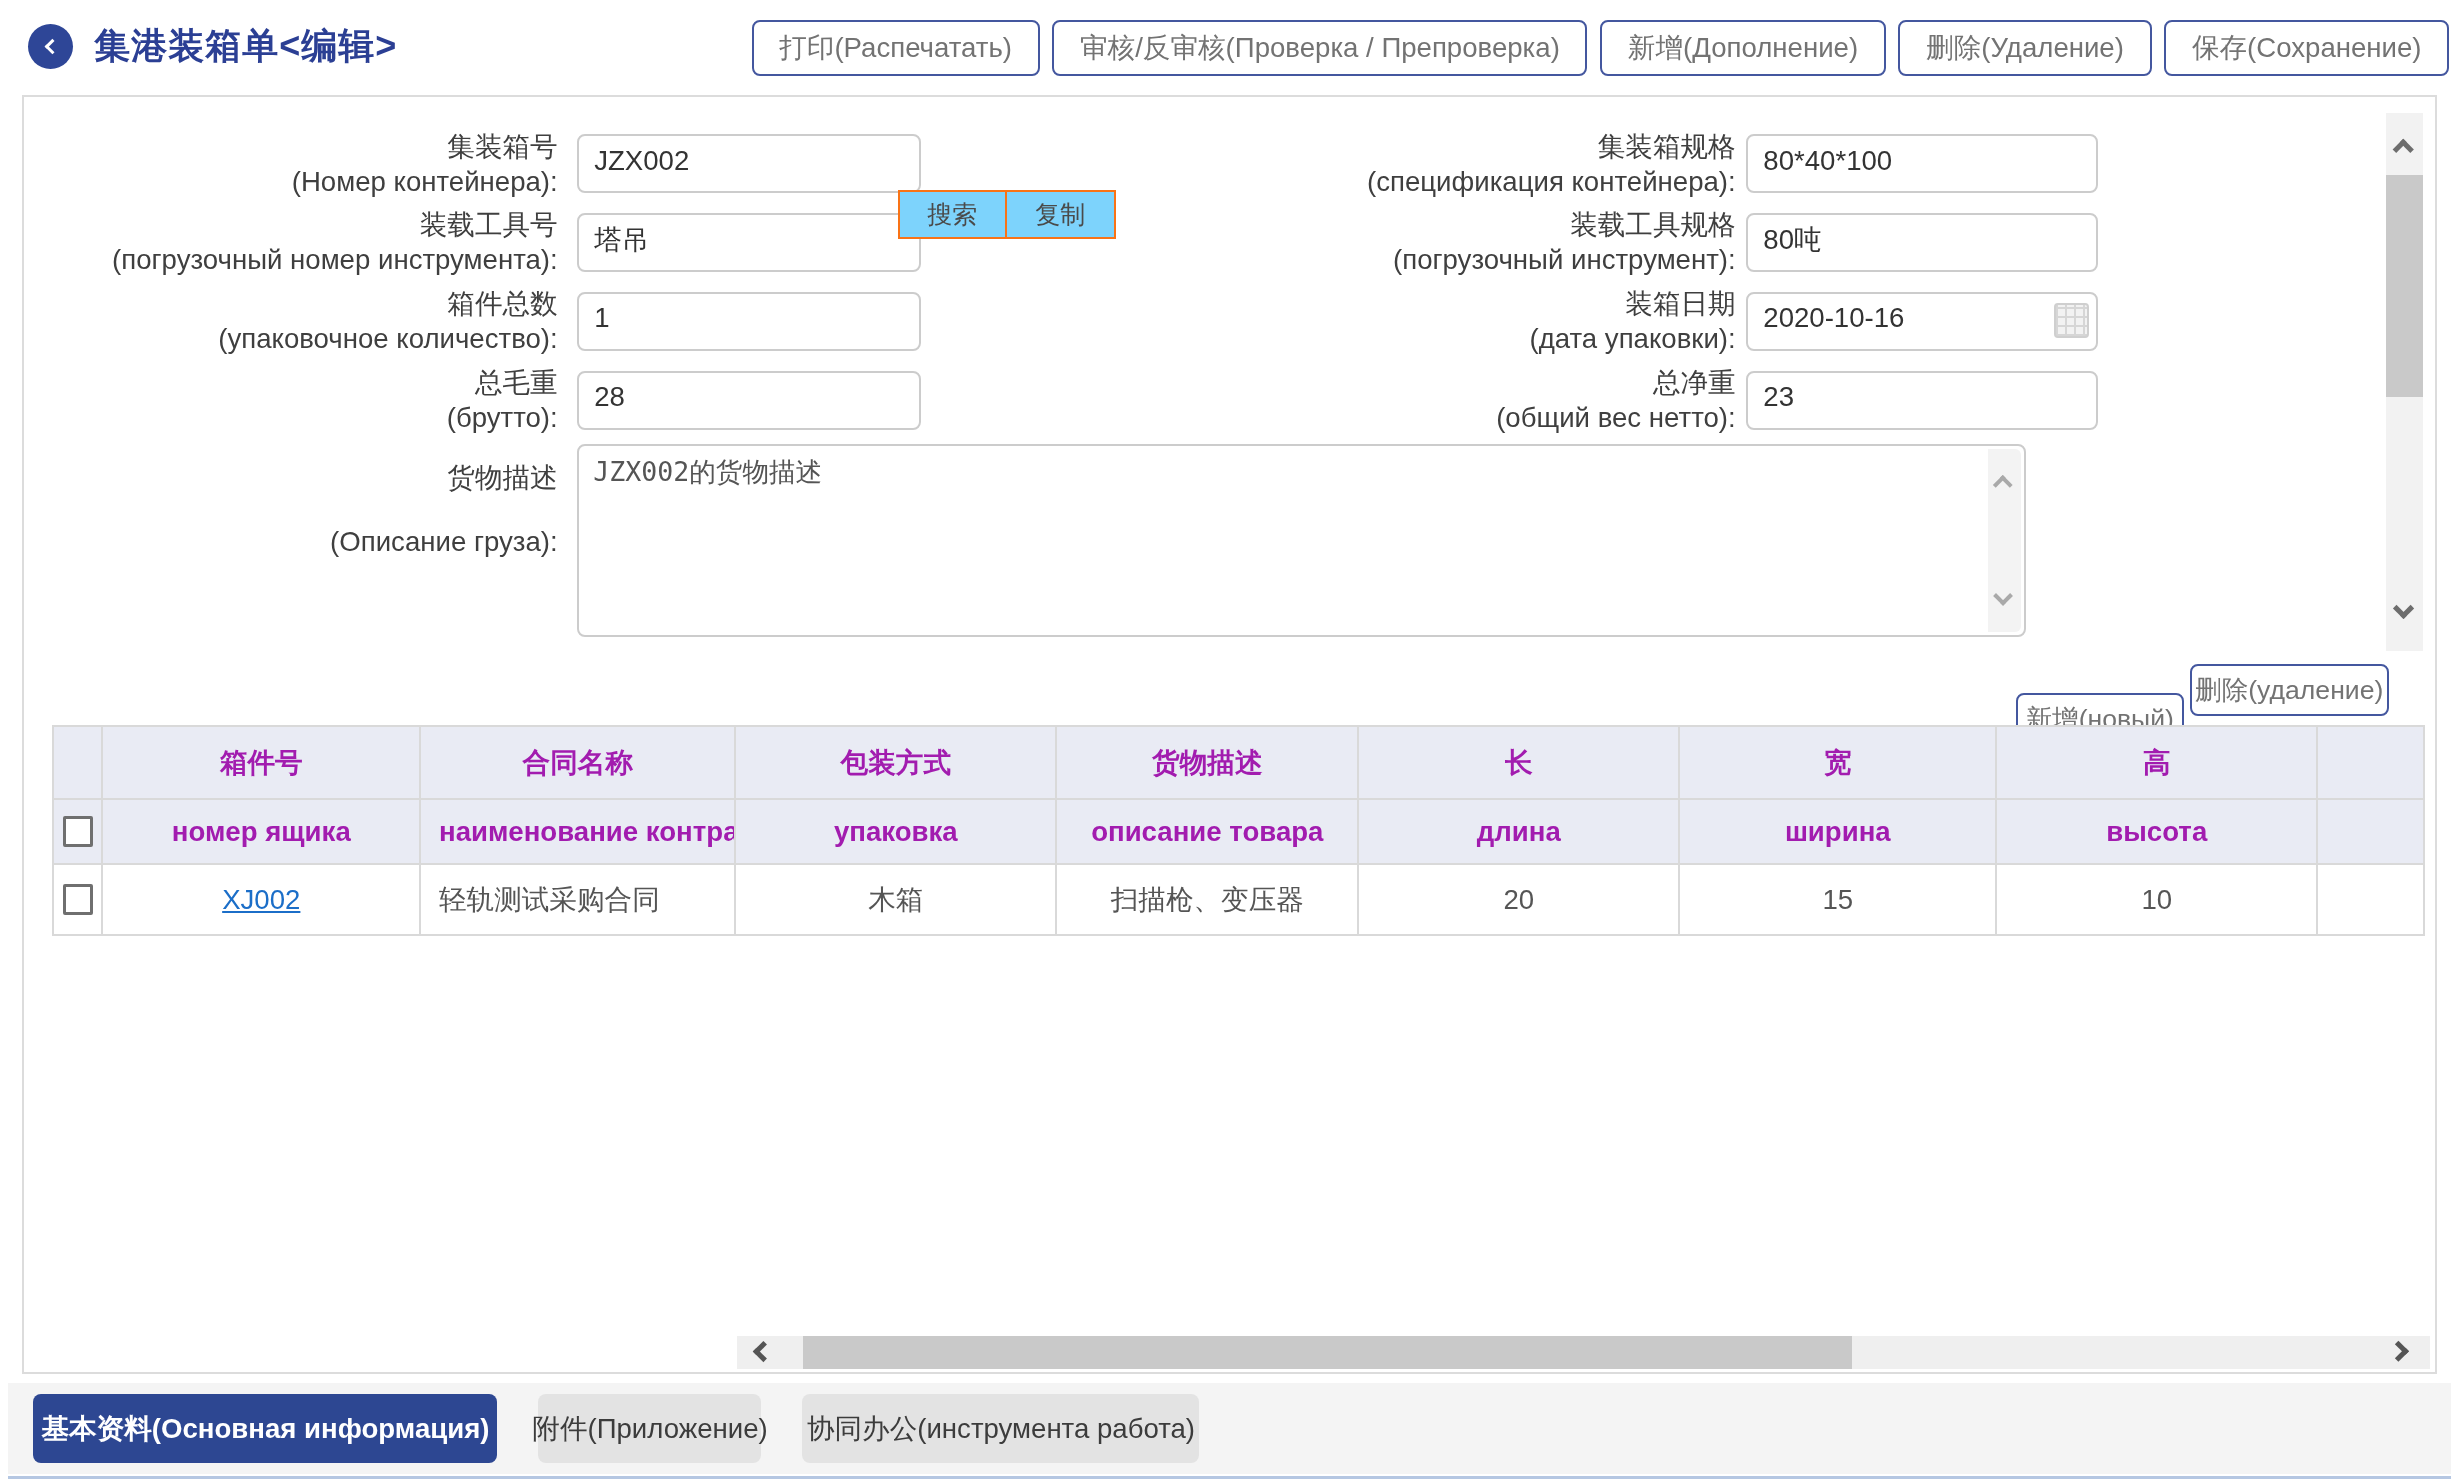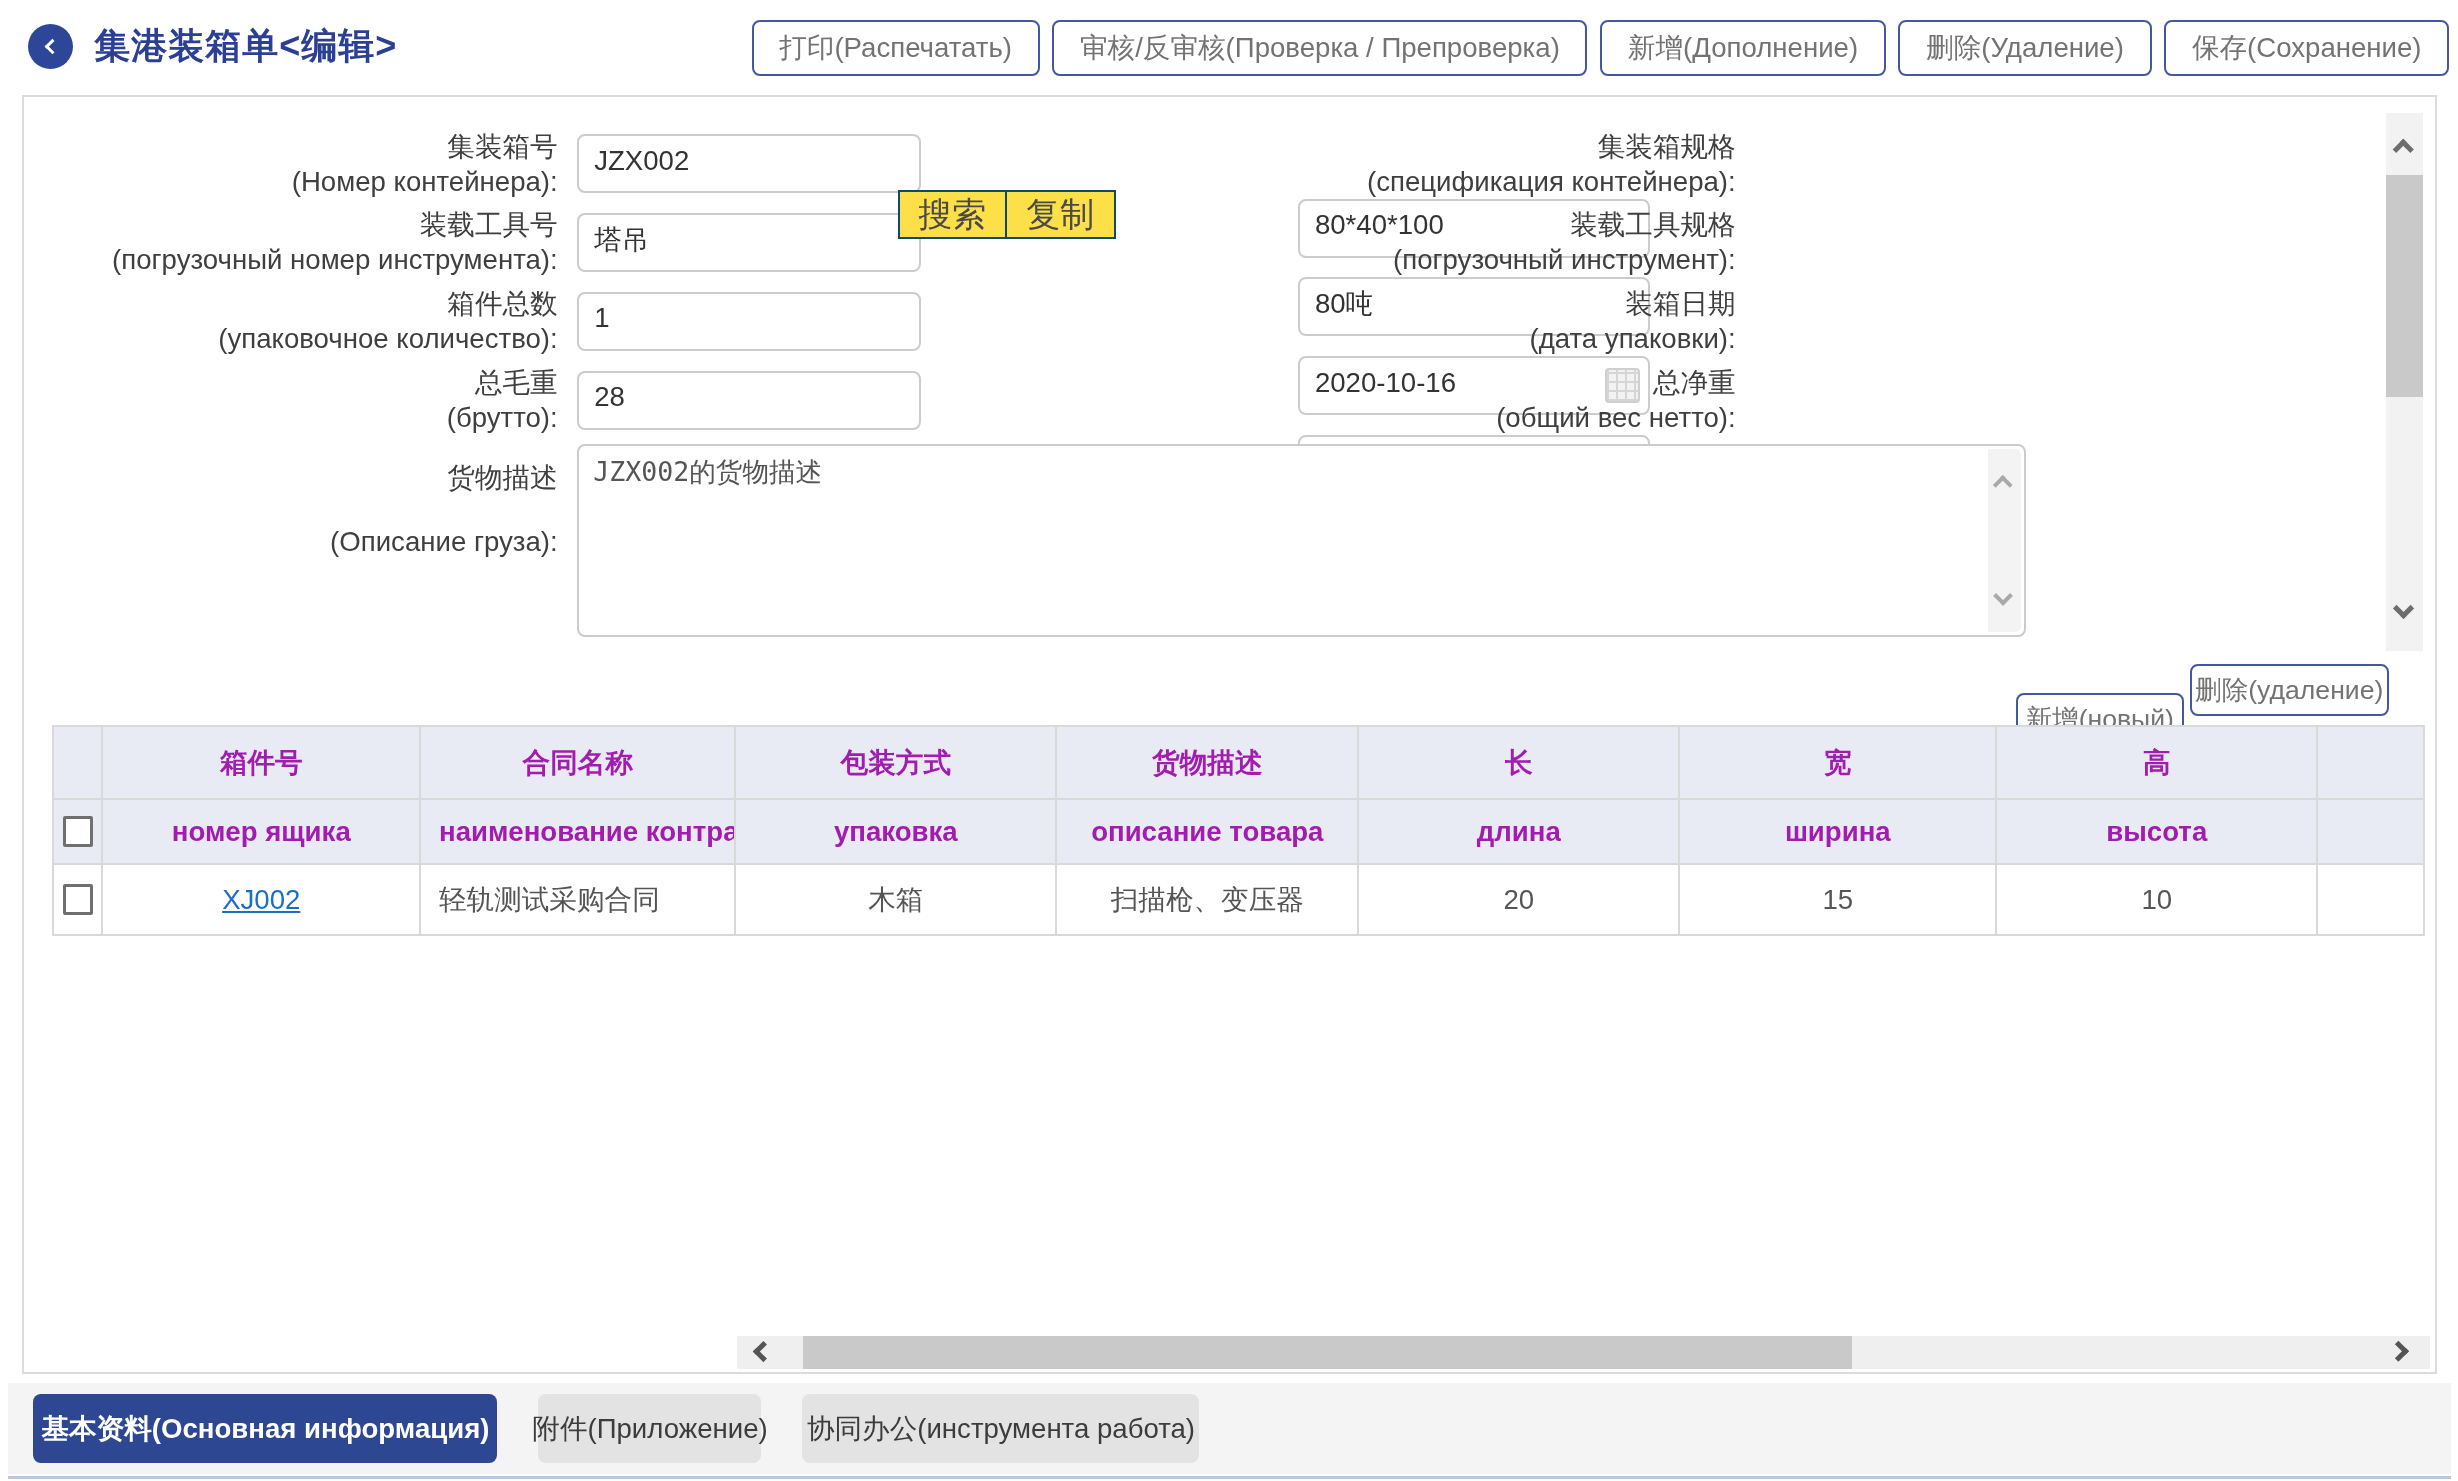--- a/index.html
+++ b/index.html
@@ -13,33 +13,33 @@
   .title { margin-left:21.7px; font-size:36px; font-weight:bold; color:#2b3f94; letter-spacing:1px; }
   .top-actions { margin-left:auto; display:flex; gap:12.8px; padding-top:2px; }
   .btn-outline { height:56px; background:#fff; border:2px solid #44579f; border-radius:7.9px; color:#737373; font-size:27.6px; padding:0 25.6px; display:flex; align-items:center; justify-content:center; cursor:pointer; white-space:nowrap; }
 
   
   .panel { position:absolute; left:21.7px; top:95px; width:2415px; height:1279px; background:#fff; border:2px solid #dcdcdc; }
 
   
   .frow { position:absolute; display:flex; align-items:center; }
   .frow.colL { left:0; }
-  .frow.colR { left:1178px;flex-direction:column; }
+  .frow.colR { left:1178px; }
   .flabel { width:534px; text-align:right; }
   .flabel .zh, .flabel .ru { font-size:27.6px; color:#3f3f3f; line-height:35px; }
   .field { position:relative; margin-left:19.7px; width:344px; }
   .frow.colR .field { margin-left:10.8px; width:352px; }
   .field input { width:100%; height:59px; border:2px solid #ccc; border-radius:7.9px; background:#fff; font-size:27.6px; color:#333; padding:0 14.8px 5.9px 14.8px; outline:none; }
 
   .cal-icon { position:absolute; right:9.9px; top:11.8px; width:35px; height:35px; border:2px solid #cfcfcf; border-radius:3.9px; cursor:pointer;
       background-image:repeating-linear-gradient(0deg,#d6d6d6 0 2px,transparent 2px 8.9px),repeating-linear-gradient(90deg,#d6d6d6 0 2px,transparent 2px 8.9px);
       background-color:#f2f2f2; }
 
   .mini-btns { position:absolute; left:874px; top:93px; display:flex; z-index:5; }
-  .btn-gray { width:109px; height:49px; background:#fde047; border:2px solid #0c4a6e; color:#4a4a4a; font-size:34px; display:flex; align-items:center; justify-content:center; cursor:pointer; }
+  .btn-gray { width:109px; height:49px; background:#7dd3fc; border:2px solid #f97316; color:#4a4a4a; font-size:25px; display:flex; align-items:center; justify-content:center; cursor:pointer; }
   .btn-gray + .btn-gray { border-left:none; }
 
   
   .desc-row { position:absolute; left:0; top:347px; display:flex; align-items:flex-start; }
   .desc-label .zh { margin-top:15.8px; }
   .desc-label .ru { margin-top:29.6px; }
   .ta-wrap { position:relative; margin-left:19.7px; width:1449px; height:193px; }
   .ta-wrap textarea { width:100%; height:100%; border:2px solid #ccc; border-radius:7.9px; resize:none; overflow:hidden; outline:none;
       font-family:"DejaVu Sans Mono",monospace; font-size:26.6px; color:#555; padding:7.9px 49px 7.9px 13.8px; line-height:35px; background:#fff; }
   .ta-scroll { position:absolute; right:4.9px; top:4.9px; bottom:4.9px; width:33px; background:#f3f3f3; border-radius:0 5.9px 5.9px 0; }

